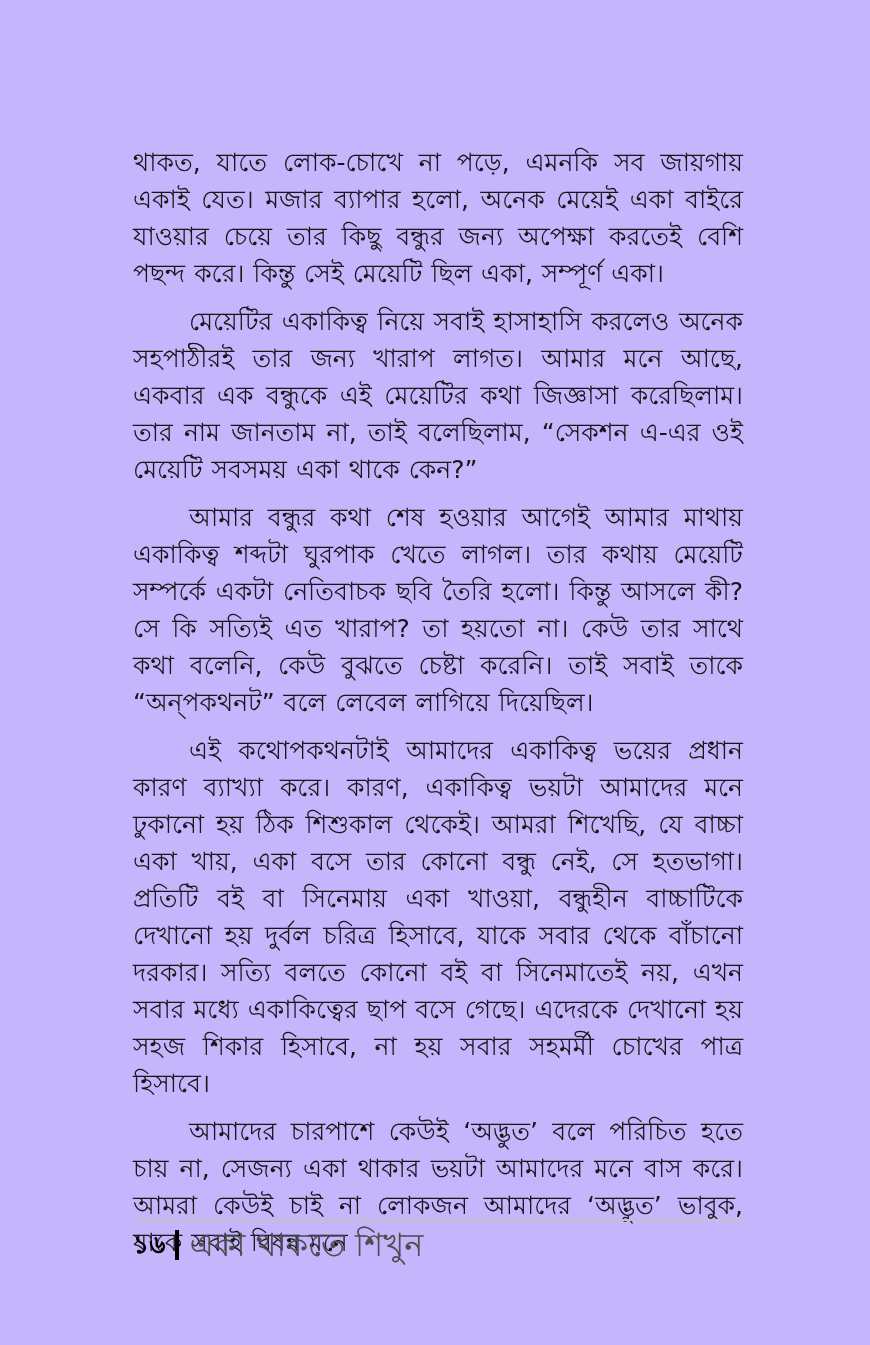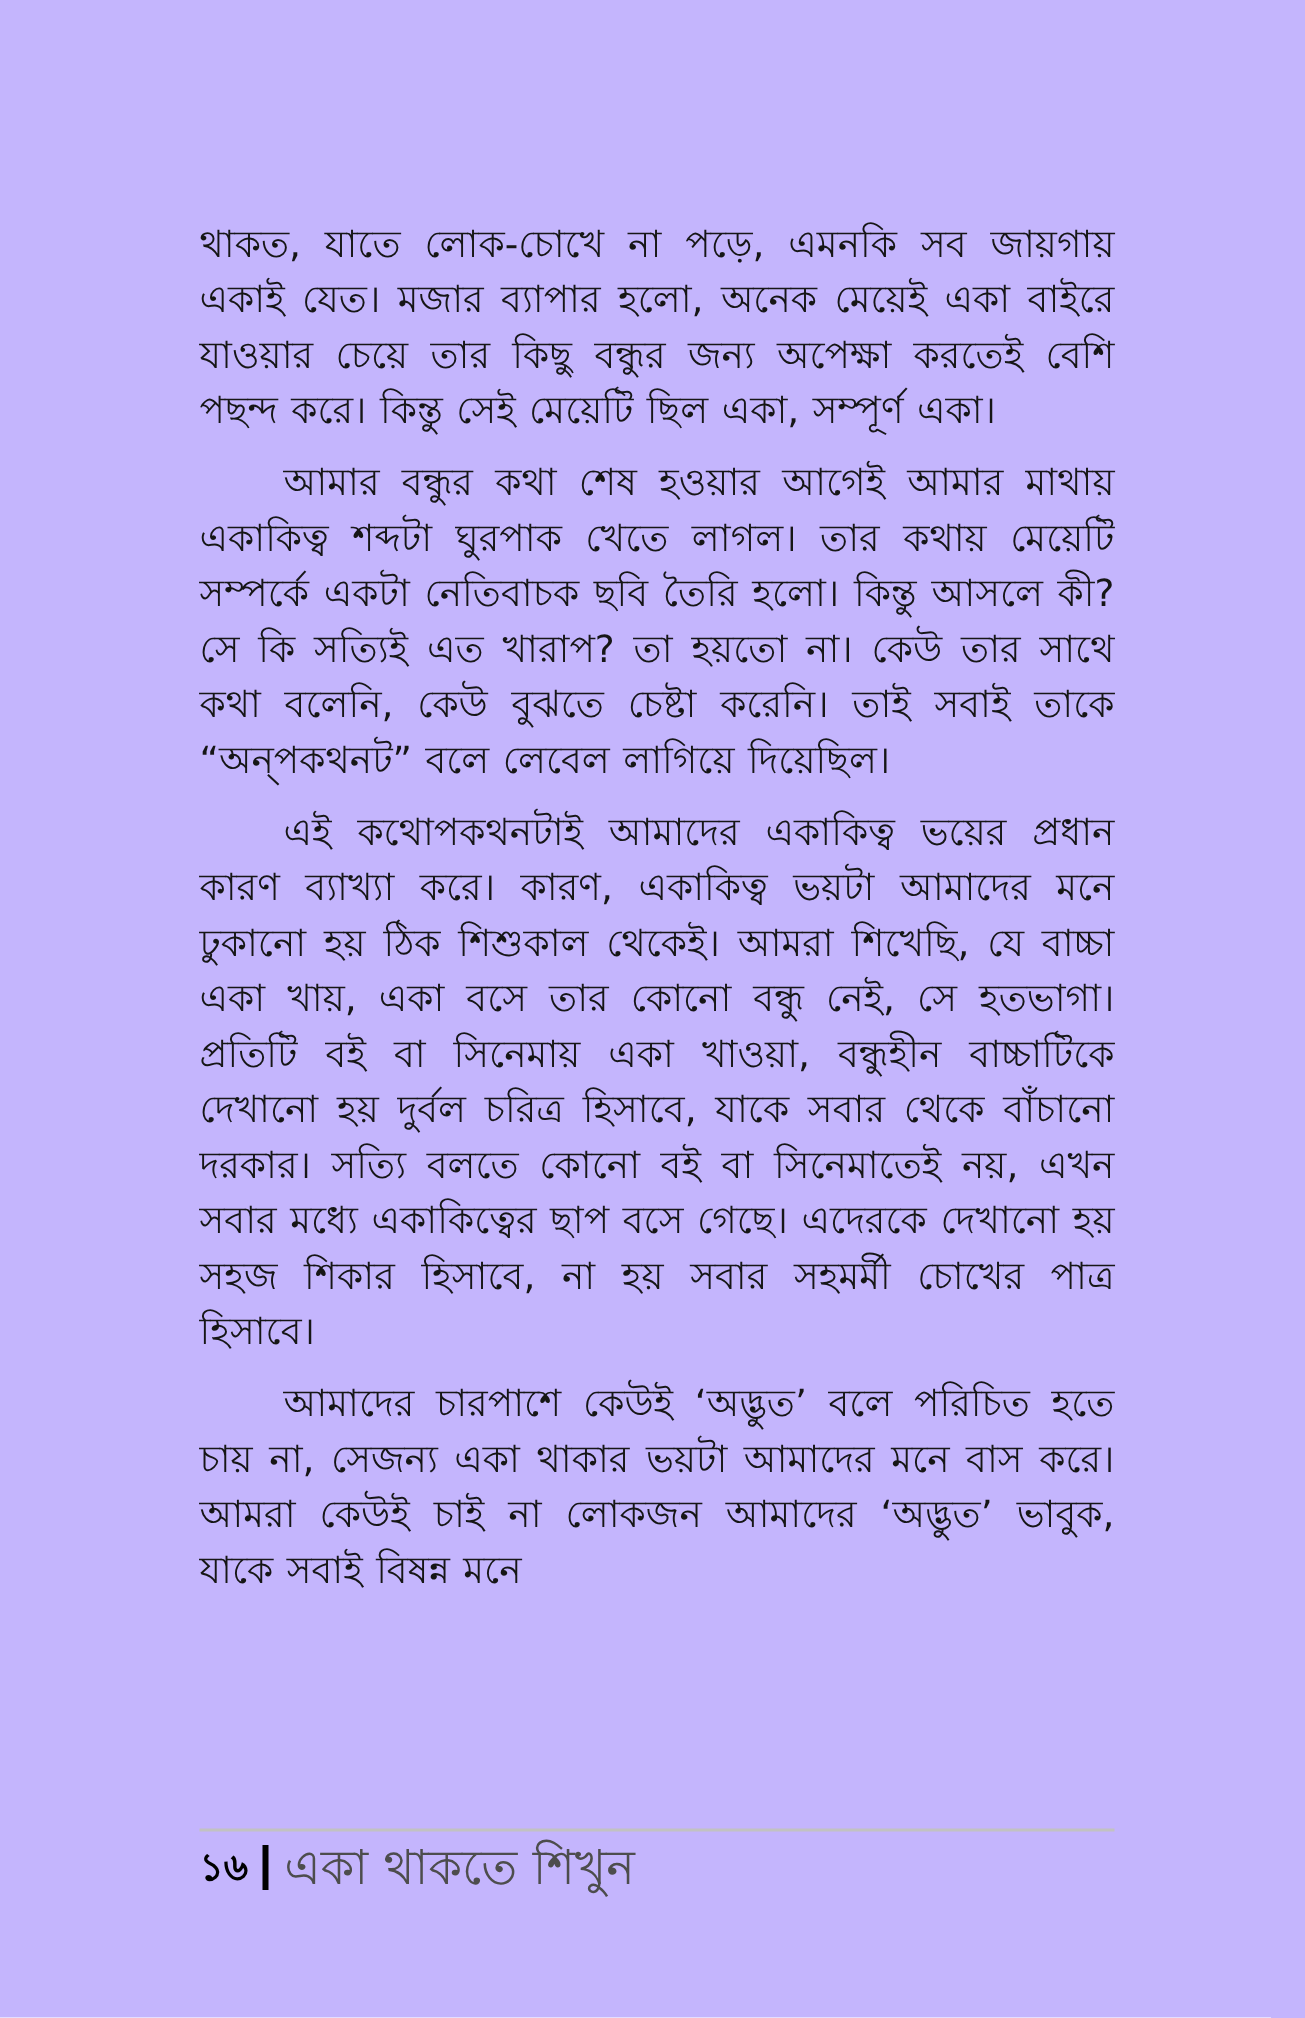--- a/index.html
+++ b/index.html
@@ -68,20 +68,21 @@
     line-height: 30px;
   }
 </style>
 </head>
 <body>
 
 <div class="page">
 
   <div class="text-block">
     <p class="para">থাকত, যাতে লোক-চোখে না পড়ে, এমনকি সব জায়গায় একাই যেত। মজার ব্যাপার হলো, অনেক মেয়েই একা বাইরে যাওয়ার চেয়ে তার কিছু বন্ধুর জন্য অপেক্ষা করতেই বেশি পছন্দ করে। কিন্তু সেই মেয়েটি ছিল একা, সম্পূর্ণ একা।</p>
+    <p class="para indent">মেয়েটির একাকিত্ব নিয়ে সবাই হাসাহাসি করলেও অনেক সহপাঠীরই তার জন্য খারাপ লাগত। আমার মনে আছে, একবার এক বন্ধুকে এই মেয়েটির কথা জিজ্ঞাসা করেছিলাম। তার নাম জানতাম না, তাই বলেছিলাম, “সেকশন এ-এর ওই মেয়েটি সবসময় একা থাকে কেন?”</p>
     <p class="para indent">আমার বন্ধুর কথা শেষ হওয়ার আগেই আমার মাথায় একাকিত্ব শব্দটা ঘুরপাক খেতে লাগল। তার কথায় মেয়েটি সম্পর্কে একটা নেতিবাচক ছবি তৈরি হলো। কিন্তু আসলে কী? সে কি সত্যিই এত খারাপ? তা হয়তো না। কেউ তার সাথে কথা বলেনি, কেউ বুঝতে চেষ্টা করেনি। তাই সবাই তাকে “অন্পকথনট” বলে লেবেল লাগিয়ে দিয়েছিল।</p>
     <p class="para indent">এই কথোপকথনটাই আমাদের একাকিত্ব ভয়ের প্রধান কারণ ব্যাখ্যা করে। কারণ, একাকিত্ব ভয়টা আমাদের মনে ঢুকানো হয় ঠিক শিশুকাল থেকেই। আমরা শিখেছি, যে বাচ্চা একা খায়, একা বসে তার কোনো বন্ধু নেই, সে হতভাগা। প্রতিটি বই বা সিনেমায় একা খাওয়া, বন্ধুহীন বাচ্চাটিকে দেখানো হয় দুর্বল চরিত্র হিসাবে, যাকে সবার থেকে বাঁচানো দরকার। সত্যি বলতে কোনো বই বা সিনেমাতেই নয়, এখন সবার মধ্যে একাকিত্বের ছাপ বসে গেছে। এদেরকে দেখানো হয় সহজ শিকার হিসাবে, না হয় সবার সহমর্মী চোখের পাত্র হিসাবে।</p>
     <p class="para indent">আমাদের চারপাশে কেউই ‘অদ্ভুত’ বলে পরিচিত হতে চায় না, সেজন্য একা থাকার ভয়টা আমাদের মনে বাস করে। আমরা কেউই চাই না লোকজন আমাদের ‘অদ্ভুত’ ভাবুক, যাকে সবাই বিষন্ন মনে</p>
   </div>
 
   <div class="footer">
     <div class="footer-rule"></div>
     <div class="footer-row">
       <span class="footer-pageno">১৬</span>
       <span class="footer-sep"></span>

